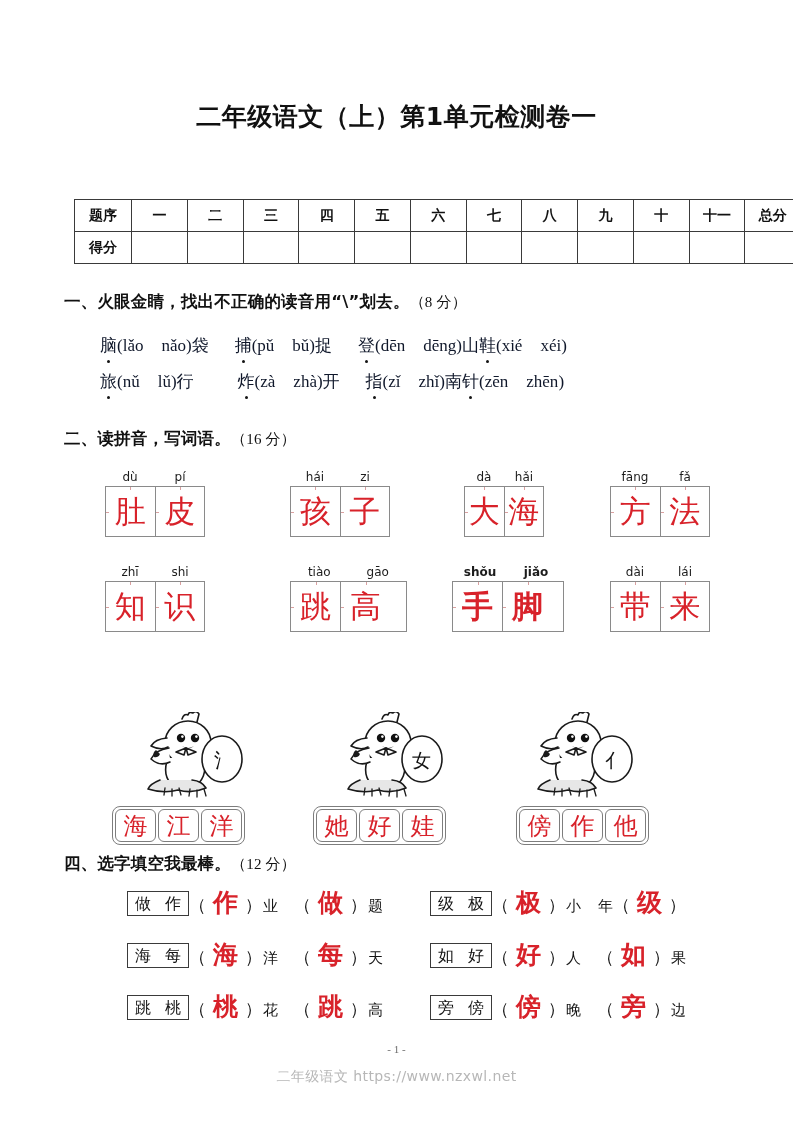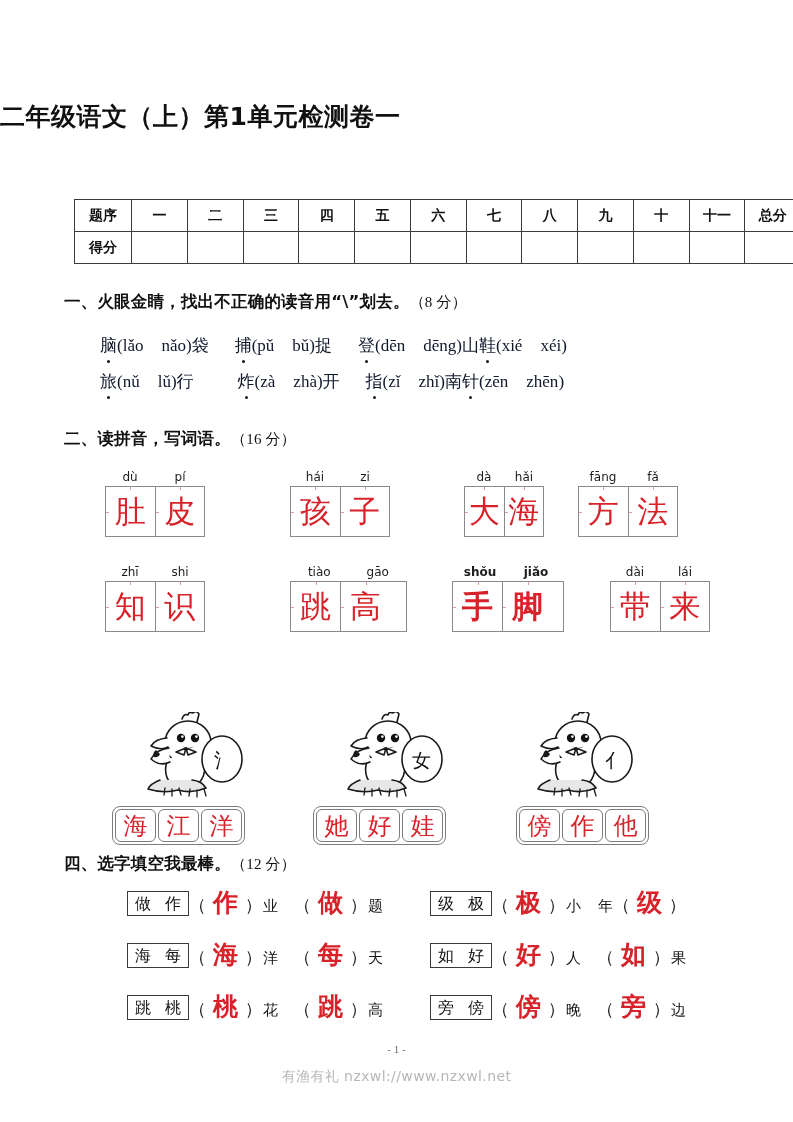--- a/index.html
+++ b/index.html
@@ -21,20 +21,21 @@
     left: 0; top: 0;
     width: 793px;
     height: 1122px;
   }
 
   
   .title {
     position: absolute;
     left: 0; top: 100px;
     width: 793px;
+    text-align: center;
     font-family: "DejaVu Sans", "Liberation Sans", sans-serif;
     font-weight: bold;
     font-size: 25px;
     letter-spacing: 0.5px;
     color: #111;
   }
   .subtitle {
     position: absolute;
     left: 0; top: 152px;
     width: 793px;
@@ -328,21 +329,21 @@
       </div>
     <div class="tzg">
       <div class="cell">
           <div class="han">大</div>
         </div>
       <div class="cell">
           <div class="han">海</div>
         </div>
     </div>
   </div>
-  <div class="wordgroup" style="left:578px; top:470px; width:100px;">
+  <div class="wordgroup" style="left:610px; top:470px; width:100px;">
     <div class="py">
         <span>fāng</span>
         <span>fǎ</span>
       </div>
     <div class="tzg">
       <div class="cell">
           <div class="han">方</div>
         </div>
       <div class="cell">
           <div class="han">法</div>
@@ -613,15 +614,15 @@
     <span class="s4gap"></span>
     <span class="s4seg">
         <span class="paren">（</span>
         <span class="ansred">旁</span>
         <span class="paren">）</span>
         <span class="tail">边</span>
       </span>
   </div>
 
   <div class="pagenum">- 1 -</div>
-  <div class="watermark">有渔有礼 nzxwl://www.nzxwl.net</div>
+  <div class="watermark">二年级语文 https://www.nzxwl.net</div>
 
 </div>
 
 </body></html>

